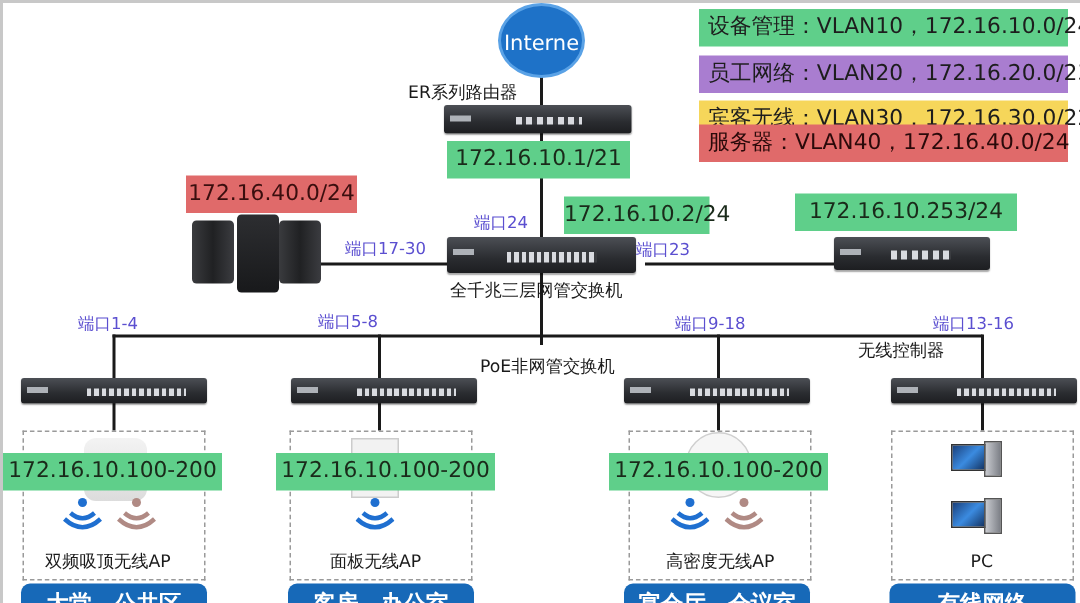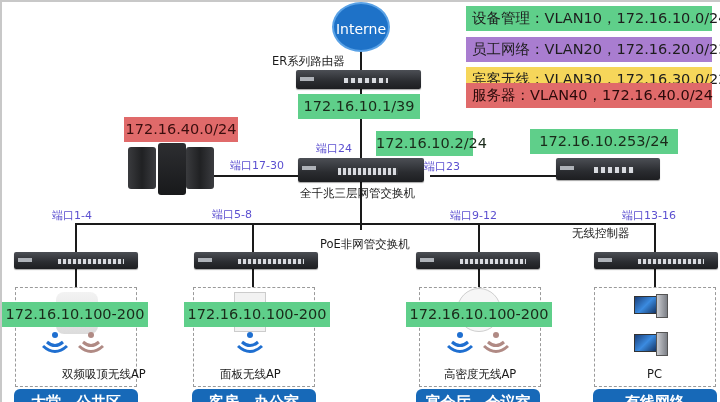--- a/index.html
+++ b/index.html
@@ -45,21 +45,21 @@
 <div class="line-v" style="left:478px; top:223px; height:66px;"></div>
 <div class="line-v" style="left:654px; top:223px; height:66px;"></div>
 
 <div class="internet">Interne</div>
 
 <div class="label" style="left:272px; top:54px;">ER系列路由器</div>
 <div class="device" style="left:296px; top:70px; width:125px; height:19px;">
   <div class="brand"></div>
   <div class="ports" style="left:48px; width:44px; background: repeating-linear-gradient(90deg, #d9dbe0 0 4px, #3a3c40 4px 7px);"></div>
 </div>
-<div class="ipbox green" style="left:298px; top:94px; width:122px;">172.16.10.1/39</div>
+<div class="ipbox green" style="left:298px; top:94px; width:122px;">172.16.10.1/21</div>
 
 <div class="ipbox red" style="left:124px; top:117px; width:114px; color:#3a0e0e;">172.16.40.0/24</div>
 <div class="server" style="left:128px; top:147px; width:28px; height:42px;"></div>
 <div class="server" style="left:186px; top:147px; width:28px; height:42px;"></div>
 <div class="server" style="left:158px; top:143px; width:28px; height:52px; background:linear-gradient(#2d2e31,#18191b);"></div>
 <div class="port" style="left:230px; top:158px;">端口17-30</div>
 
 <div class="port" style="left:316px; top:141px;">端口24</div>
 <div class="ipbox green" style="left:376px; top:131px; width:97px;">172.16.10.2/24</div>
 <div class="device" style="left:298px; top:158px; width:126px; height:24px;">
@@ -71,21 +71,21 @@
 
 <div class="ipbox green" style="left:530px; top:129px; width:148px;">172.16.10.253/24</div>
 <div class="device" style="left:556px; top:158px; width:104px; height:22px;">
   <div class="brand"></div>
   <div class="ports" style="left:38px; width:40px; background: repeating-linear-gradient(90deg, #d9dbe0 0 4px, #3a3c40 4px 7px);"></div>
 </div>
 <div class="label" style="left:572px; top:186px;margin-top:40px;">无线控制器</div>
 
 <div class="port" style="left:52px; top:208px;">端口1-4</div>
 <div class="port" style="left:212px; top:207px;">端口5-8</div>
-<div class="port" style="left:450px; top:208px;">端口9-12</div>
+<div class="port" style="left:450px; top:208px;">端口9-18</div>
 <div class="port" style="left:622px; top:208px;">端口13-16</div>
 
 <div class="label" style="left:320px; top:237px;">PoE非网管交换机</div>
 
 <div class="device" style="left:14px; top:252px; width:124px; height:17px;">
     <div class="brand"></div>
     <div class="ports" style="left:44px; width:66px;"></div>
   </div>
 <div class="device" style="left:194px; top:252px; width:124px; height:17px;">
     <div class="brand"></div>
@@ -137,21 +137,21 @@
   <circle cx="13" cy="4" r="3" fill="#b08a84"></circle>
     <path d="M5 11 Q13 18 21 11" stroke="#b08a84" stroke-width="3" fill="none"></path>
     <path d="M1 15 Q13 26 25 15" stroke="#b08a84" stroke-width="3" fill="none"></path>
 </svg>
 
 <div class="abs" style="left:634px; top:296px; width:24px; height:18px; background:linear-gradient(135deg,#1a3f7a,#3b8be0 50%,#12305e); border:1px solid #333;"></div>
 <div class="abs" style="left:656px; top:294px; width:12px; height:24px; background:linear-gradient(90deg,#c9cbd0,#7c7f86); border:1px solid #555;"></div>
 <div class="abs" style="left:634px; top:334px; width:24px; height:18px; background:linear-gradient(135deg,#1a3f7a,#3b8be0 50%,#12305e); border:1px solid #333;"></div>
 <div class="abs" style="left:656px; top:332px; width:12px; height:24px; background:linear-gradient(90deg,#c9cbd0,#7c7f86); border:1px solid #555;"></div>
 
-<div class="label" style="left:30px; top:367px;margin-left:32px;">双频吸顶无线AP</div>
+<div class="label" style="left:30px; top:367px;">双频吸顶无线AP</div>
 <div class="label" style="left:220px; top:367px;">面板无线AP</div>
 <div class="label" style="left:444px; top:367px;">高密度无线AP</div>
 <div class="label" style="left:647px; top:367px;">PC</div>
 
 <div class="banner" style="left:14px; width:124px;">大堂、公共区</div>
 <div class="banner" style="left:192px; width:124px;">客房、办公室</div>
 <div class="banner" style="left:416px; width:124px;">宴会厅、会议室</div>
 <div class="banner" style="left:593px; width:124px;">有线网络</div>
 
 </body></html>

